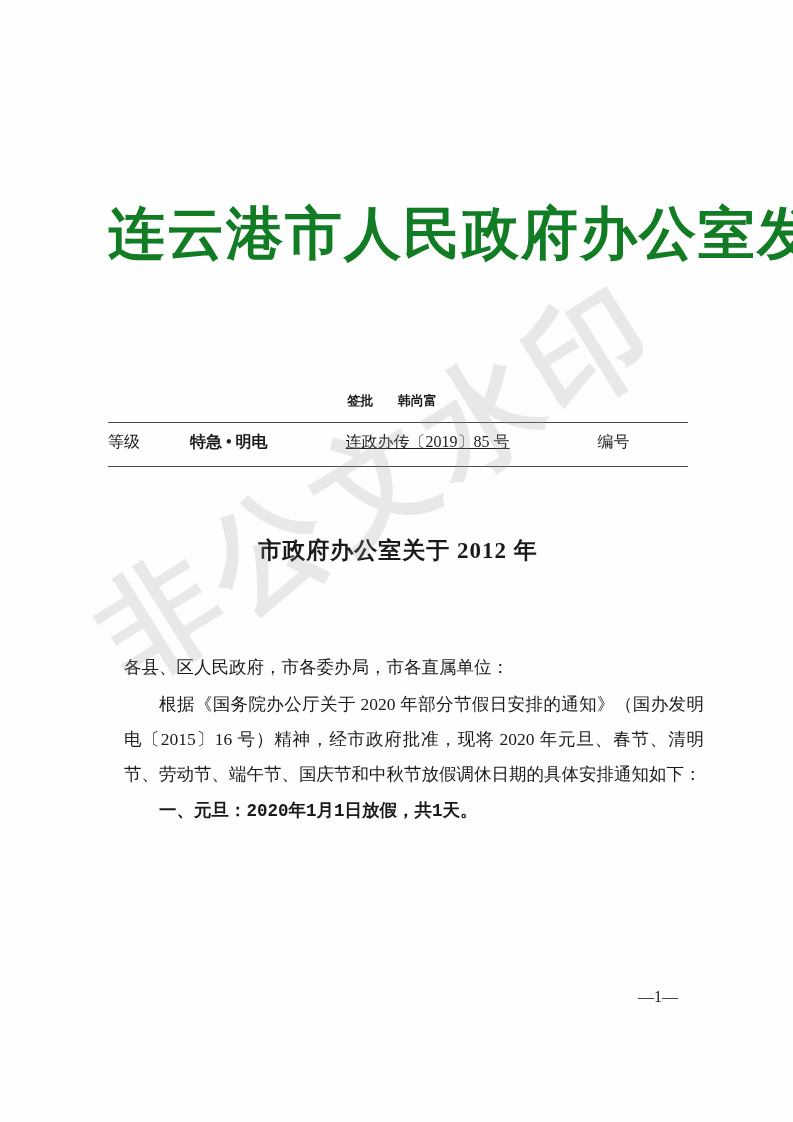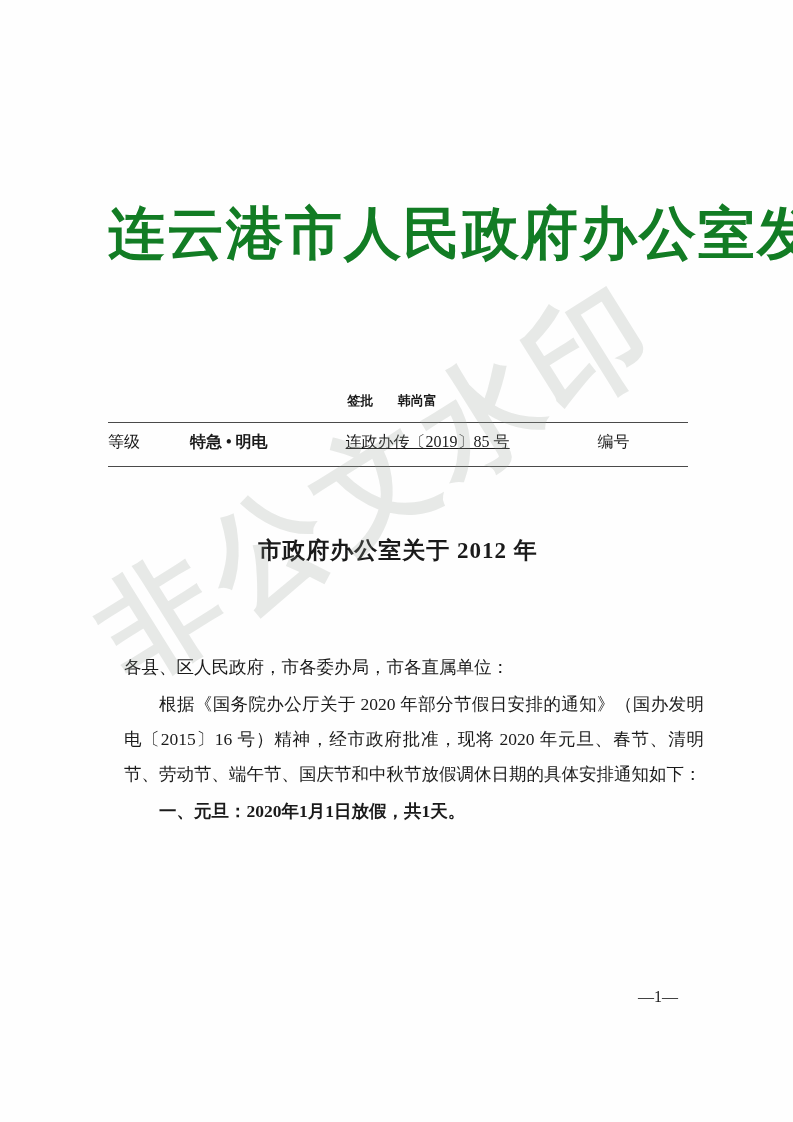--- a/index.html
+++ b/index.html
@@ -131,21 +131,21 @@
     width: 580px;
     font-size: 17.5px;
     line-height: 2.0;
     text-align: justify;
     z-index: 2;
   }
   .body-text p {
     margin: 0 0 2px 0;
   }
   .indent { text-indent: 2em; }
-  .b { font-weight: 700; }
+  .b { font-weight: 700; font-family: Liberation Mono, monospace; }
 
   
   .page-number {
     position: absolute;
     top: 988px;
     left: 0;
     width: 580px;
     text-align: right;
     font-size: 16px;
     padding-right: 10px;

